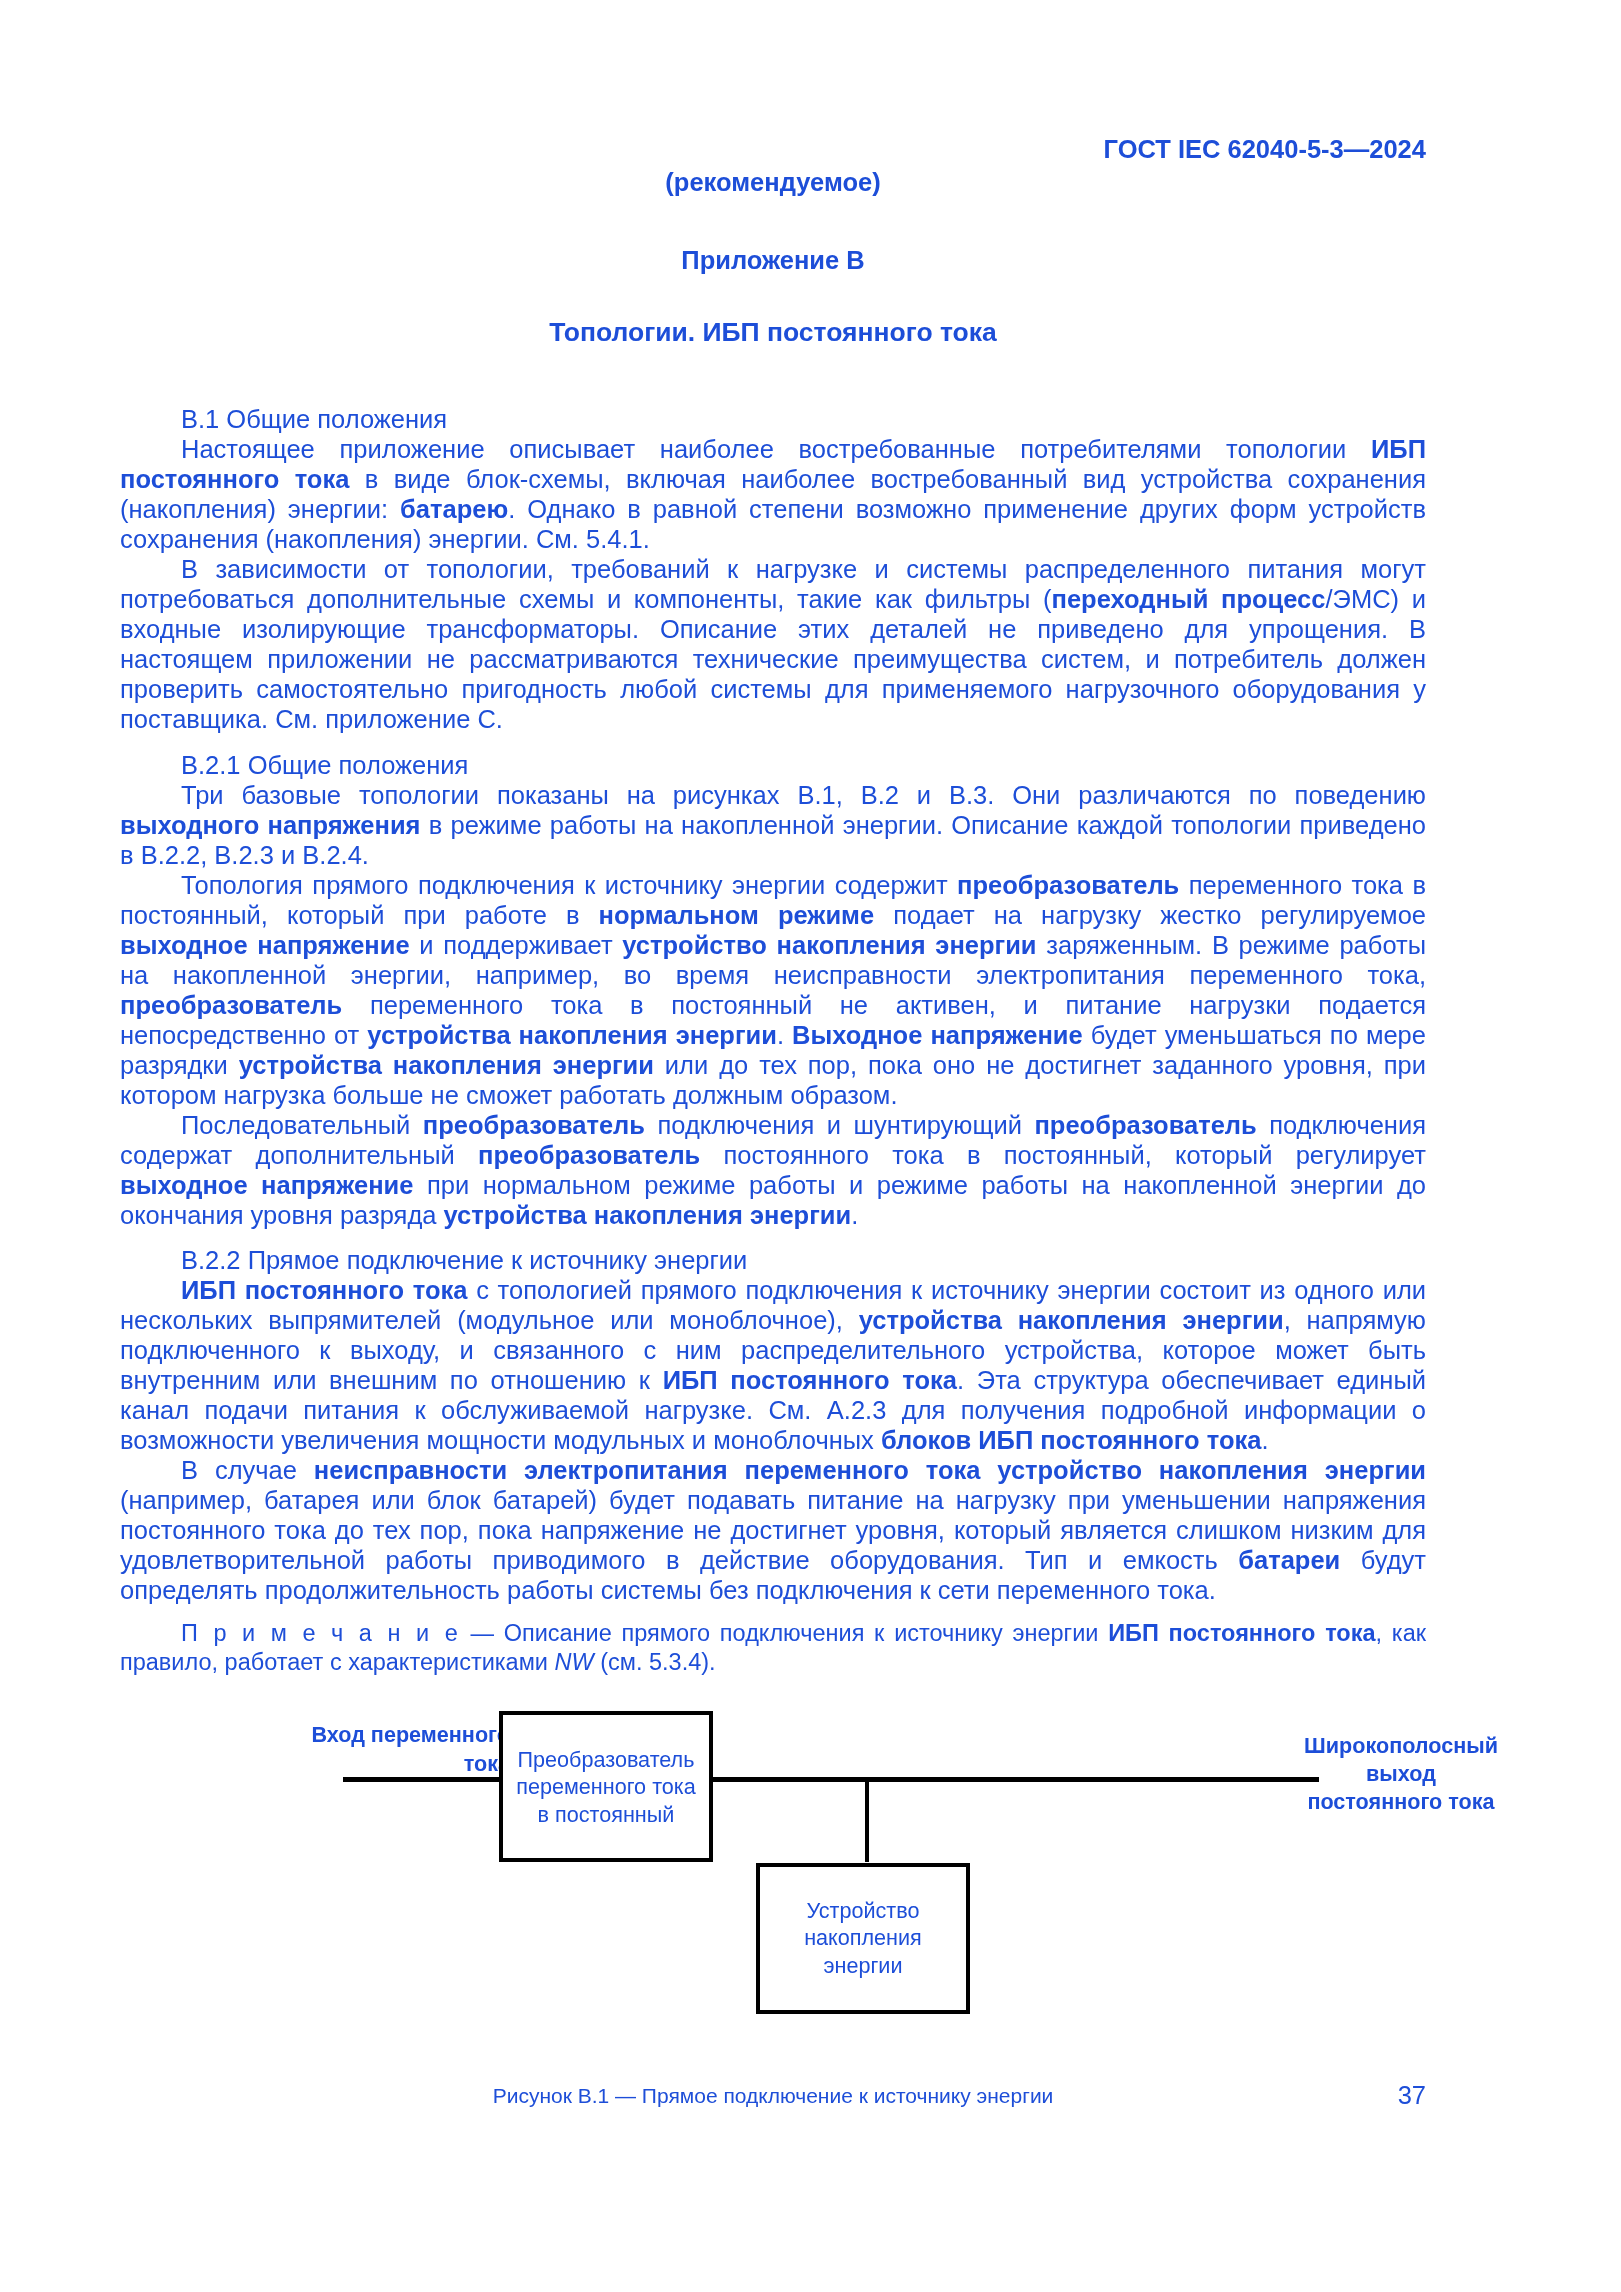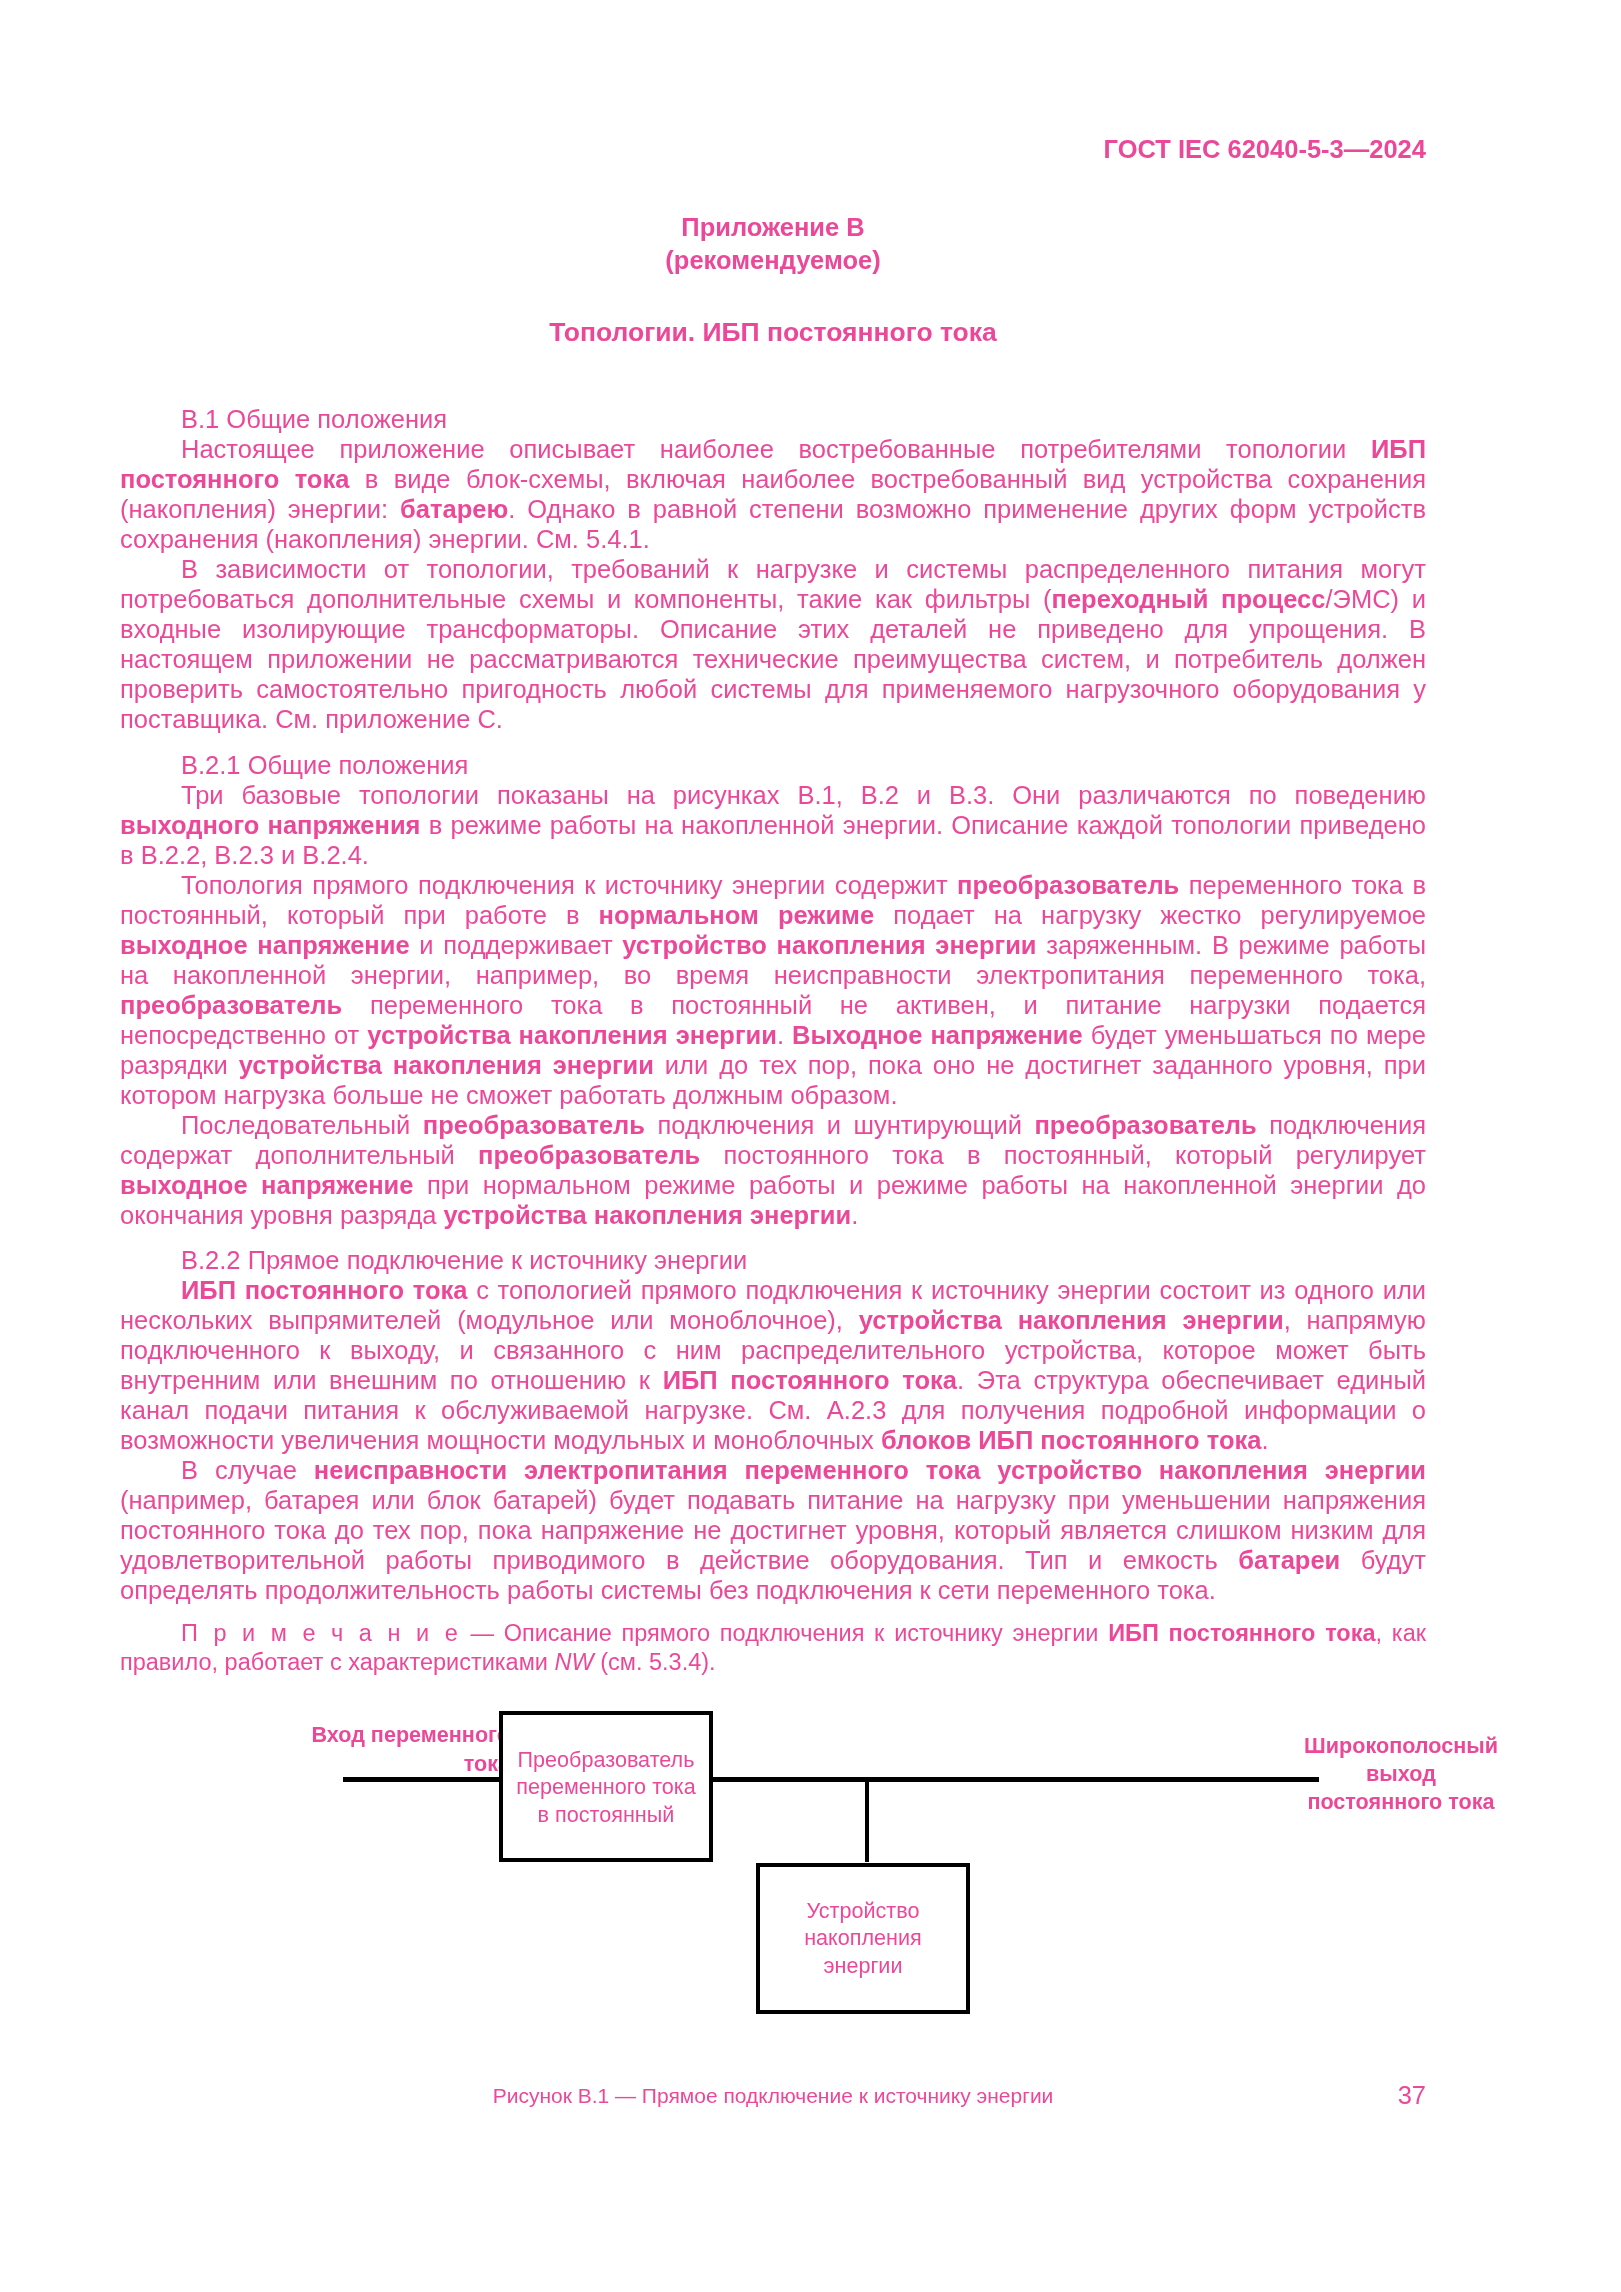--- a/index.html
+++ b/index.html
@@ -1,20 +1,20 @@
 <!DOCTYPE html>
 <html><head>
 <meta charset="utf-8">
 <style>
   html,body{margin:0;padding:0;background:#888;}
   .page{
     position:relative;
     width:1621px;height:2293px;
     background:#ffffff;
-    color:#ec4899;
+    color:#1d4ed8;
     font-family:"Liberation Sans", sans-serif;
     overflow:hidden;
     box-sizing:border-box;
   }
   .content{padding:133px 195px 0 120px;}
   .doc-header{
     text-align:right;
     font-size:25.5px;font-weight:bold;line-height:33px;
   }
   .annex-line{
@@ -85,22 +85,22 @@
   }
 </style>
 </head>
 <body>
 
 <div class="page">
   <div class="content">
 
     <div class="doc-header">ГОСТ IEC 62040-5-3—2024</div>
 
+    <div class="annex-line">(рекомендуемое)</div>
     <div class="annex-line annex-top">Приложение В</div>
-    <div class="annex-line">(рекомендуемое)</div>
 
     <div class="doc-title">Топологии. ИБП постоянного тока</div>
 
     <h2 class="h1 h-b1">В.1 Общие положения</h2>
 
     <p class="body"><span>Настоящее приложение описывает наиболее востребованные потребителями топологии </span><b>ИБП постоянного тока</b><span> в виде блок-схемы, включая наиболее востребованный вид устройства сохранения (накопления) энергии: </span><b>батарею</b><span>. Однако в равной степени возможно применение других форм устройств сохранения (накопления) энергии. См. 5.4.1.</span></p>
 
     <p class="body"><span>В зависимости от топологии, требований к нагрузке и системы распределенного питания могут потребоваться дополнительные схемы и компоненты, такие как фильтры (</span><b>переходный процесс</b><span>/ЭМС) и входные изолирующие трансформаторы. Описание этих деталей не приведено для упрощения. В настоящем приложении не рассматриваются технические преимущества систем, и потребитель должен проверить самостоятельно пригодность любой системы для применяемого нагрузочного оборудования у поставщика. См. приложение С.</span></p>
 
 

